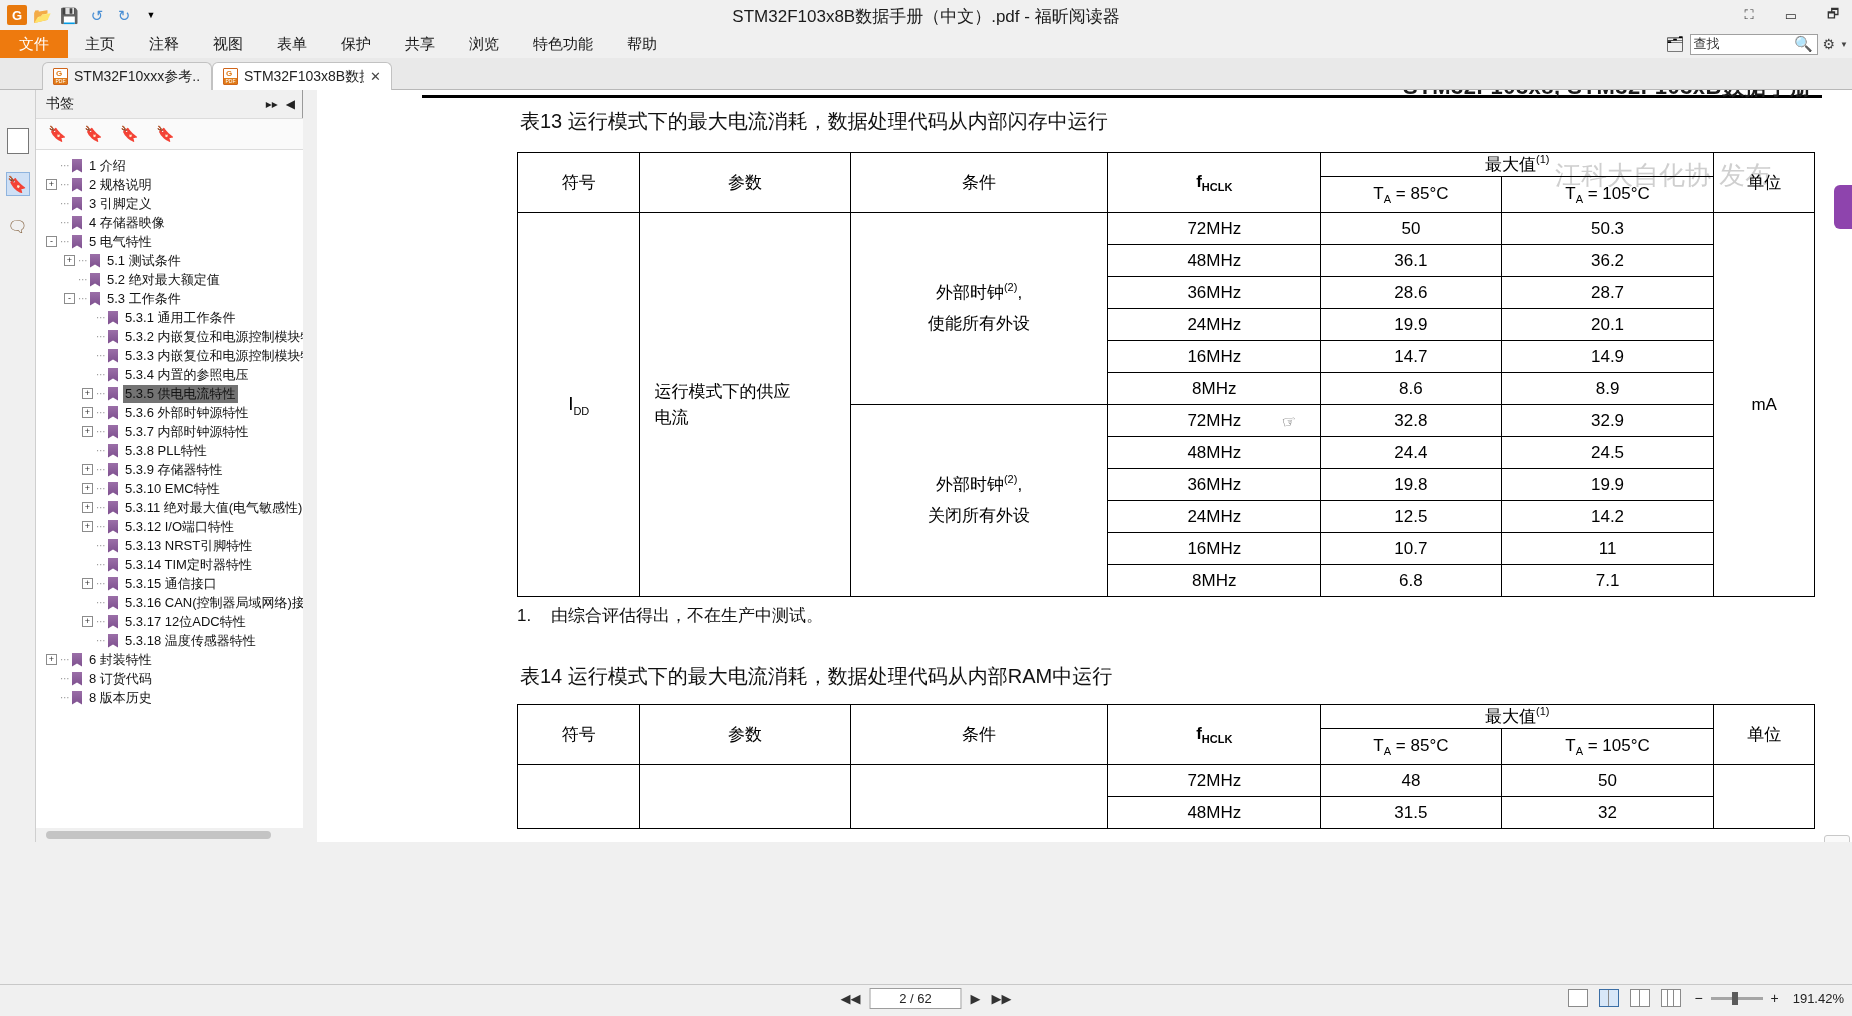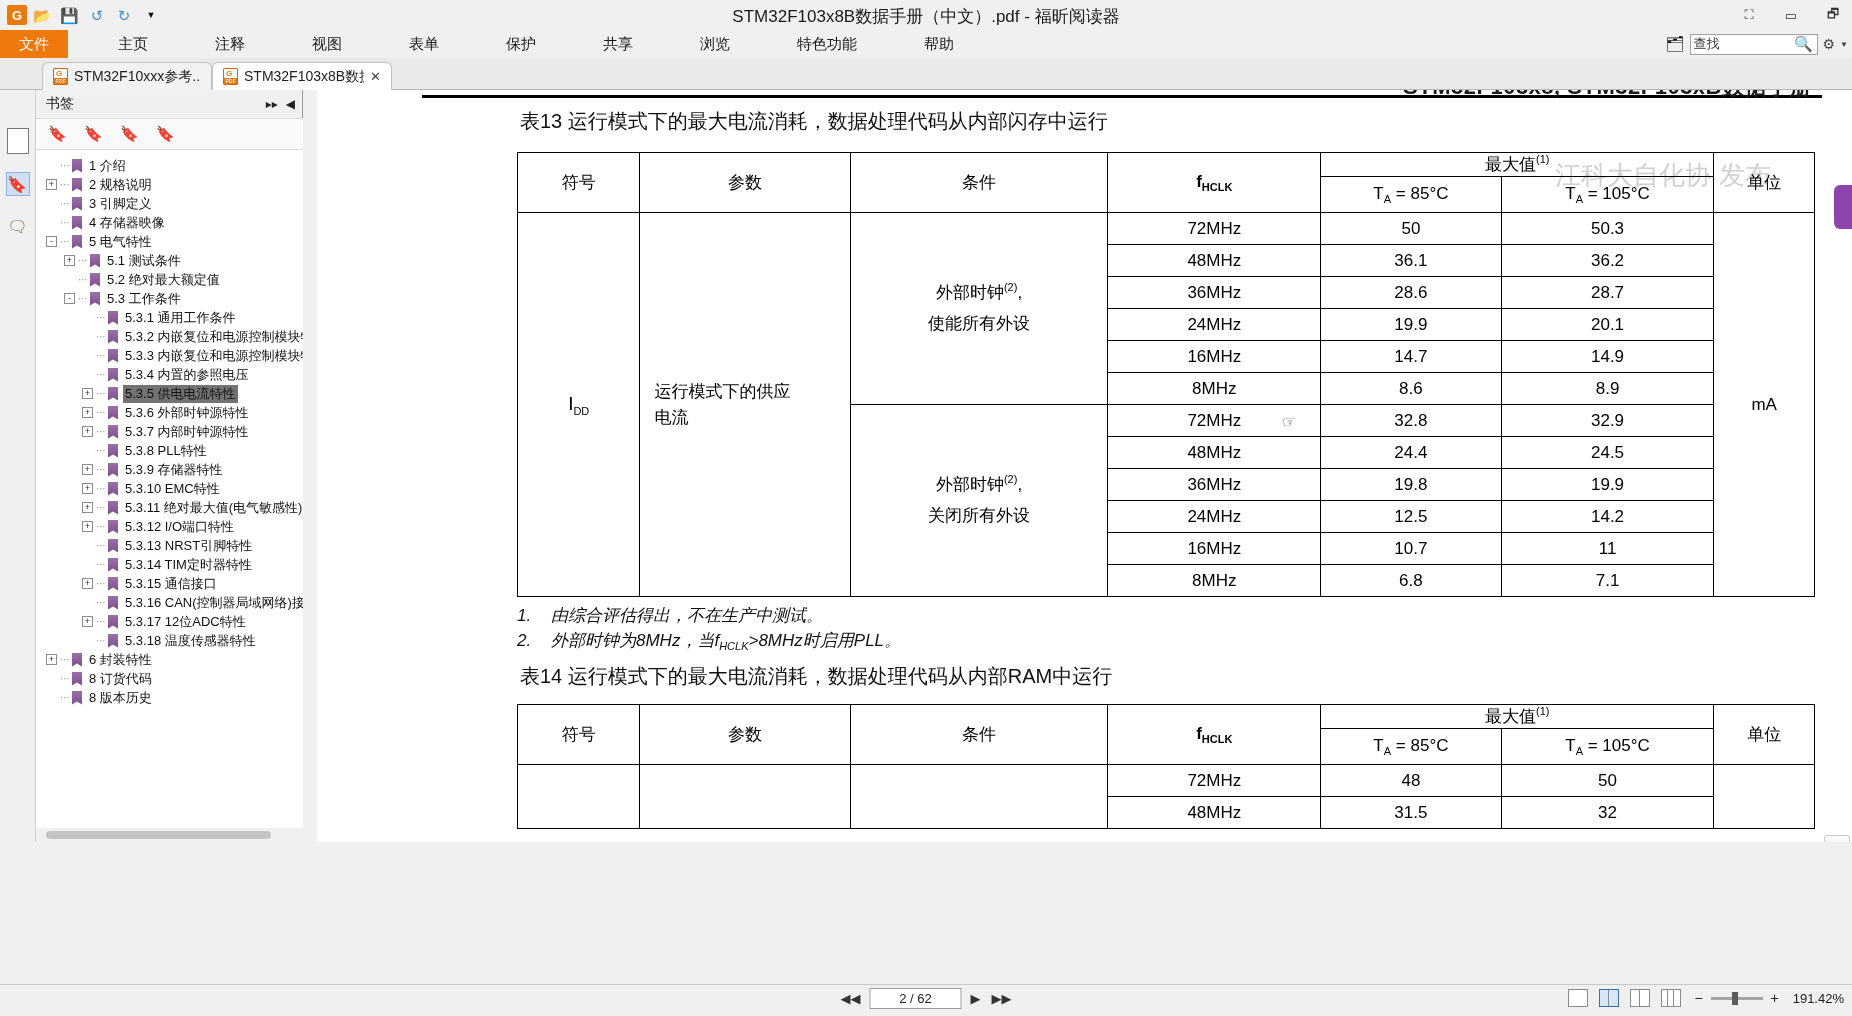--- a/index.html
+++ b/index.html
@@ -33,21 +33,21 @@
   }
   .win-ctrl {
     position: absolute; right: 6px; top: 0; height: 30px;
     display: flex; align-items: center; gap: 16px;
   }
   .win-btn { width: 26px; height: 26px; display: flex; align-items: center; justify-content: center; font-size: 13px; color: #333; }
 
   
   .menubar {
     position: absolute; left: 0; top: 30px; width: 1852px; height: 28px;
-    background: #f0f0f0; display: flex; align-items: stretch; gap: 33px;
+    background: #f0f0f0; display: flex; align-items: stretch;
   }
   .menu-file {
     background: #ee7a0e; color: #ffffff; font-size: 15px;
     display: flex; align-items: center; justify-content: center;
     width: 68px; height: 28px;
   }
   .menu-item {
     display: flex; align-items: center; justify-content: center;
     padding: 0 17px; font-size: 15px; color: #1a1a1a; height: 28px;
   }
@@ -174,21 +174,21 @@
     font-size: 17px; color: #000; font-weight: normal; padding: 0;
   }
   .t13 { left: 200px; top: 62px; width: 1298px; }
   .t14 { left: 200px; top: 614px; width: 1298px; }
   .sub { font-size: 11px; vertical-align: sub; }
   .sup { font-size: 11px; vertical-align: super; }
   .bold { font-weight: bold; }
   .notes {
     position: absolute; left: 200px; top: 514px; font-size: 17px; color: #111; line-height: 1.45;
   }
-  .notes div { white-space: nowrap; font-style: italic; }
+  .notes div { white-space: nowrap; }
   .note-num { display: inline-block; width: 34px; }
   .cursor-ico { position: absolute; left: 965px; top: 322px; font-size: 16px; color: #444; transform: rotate(-10deg); }
 
   
   .wm-top {
     position: absolute; left: 1238px; top: 68px; font-size: 26px; color: #cfcfcf;
     white-space: nowrap; font-family: "DejaVu Serif", serif;
   }
 
   
@@ -584,21 +584,20 @@
             <tr>
               <td style="height:32px">8MHz</td>
               <td>6.8</td>
               <td>7.1</td>
             </tr>
           </tbody>
         </table>
 
       <div class="notes">
         <div><span class="note-num">1.</span><span>由综合评估得出，不在生产中测试。</span></div>
-        <div><span class="note-num">2.</span><span>外部时钟为8MHz，当f<span class="sub">HCLK</span>&gt;8MHz时启用PLL。</span></div>
       </div>
 
       <div class="tbl-caption cap14">表14  运行模式下的最大电流消耗，数据处理代码从内部RAM中运行</div>
       <table class="dt t14" id="t14">
           <colgroup>
             <col style="width:95px">
             <col style="width:163px">
             <col style="width:200px">
             <col style="width:165px">
             <col style="width:140px">

